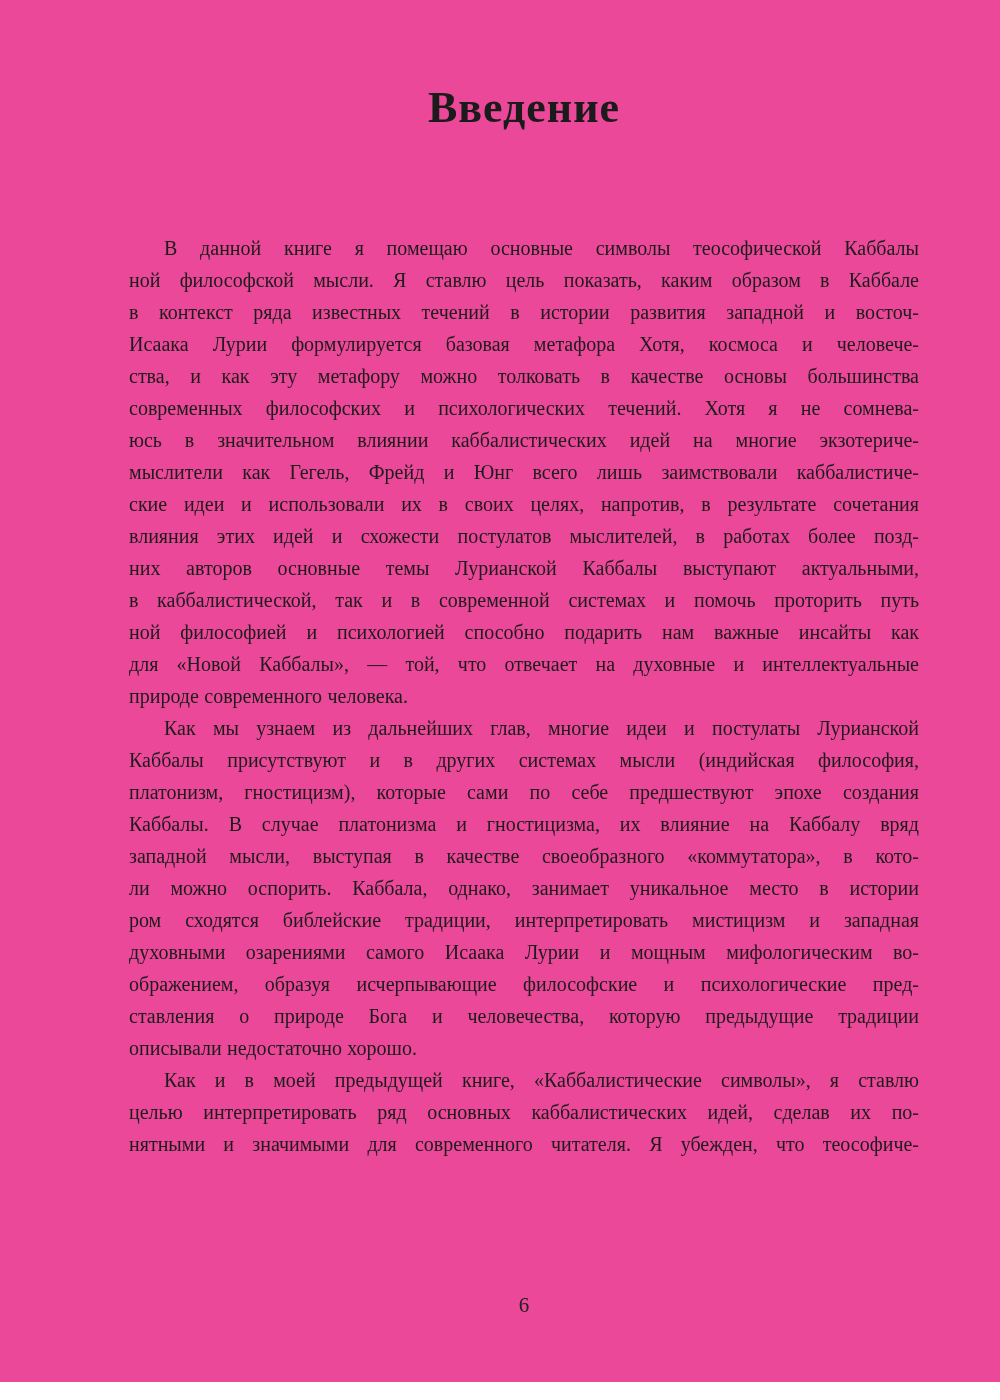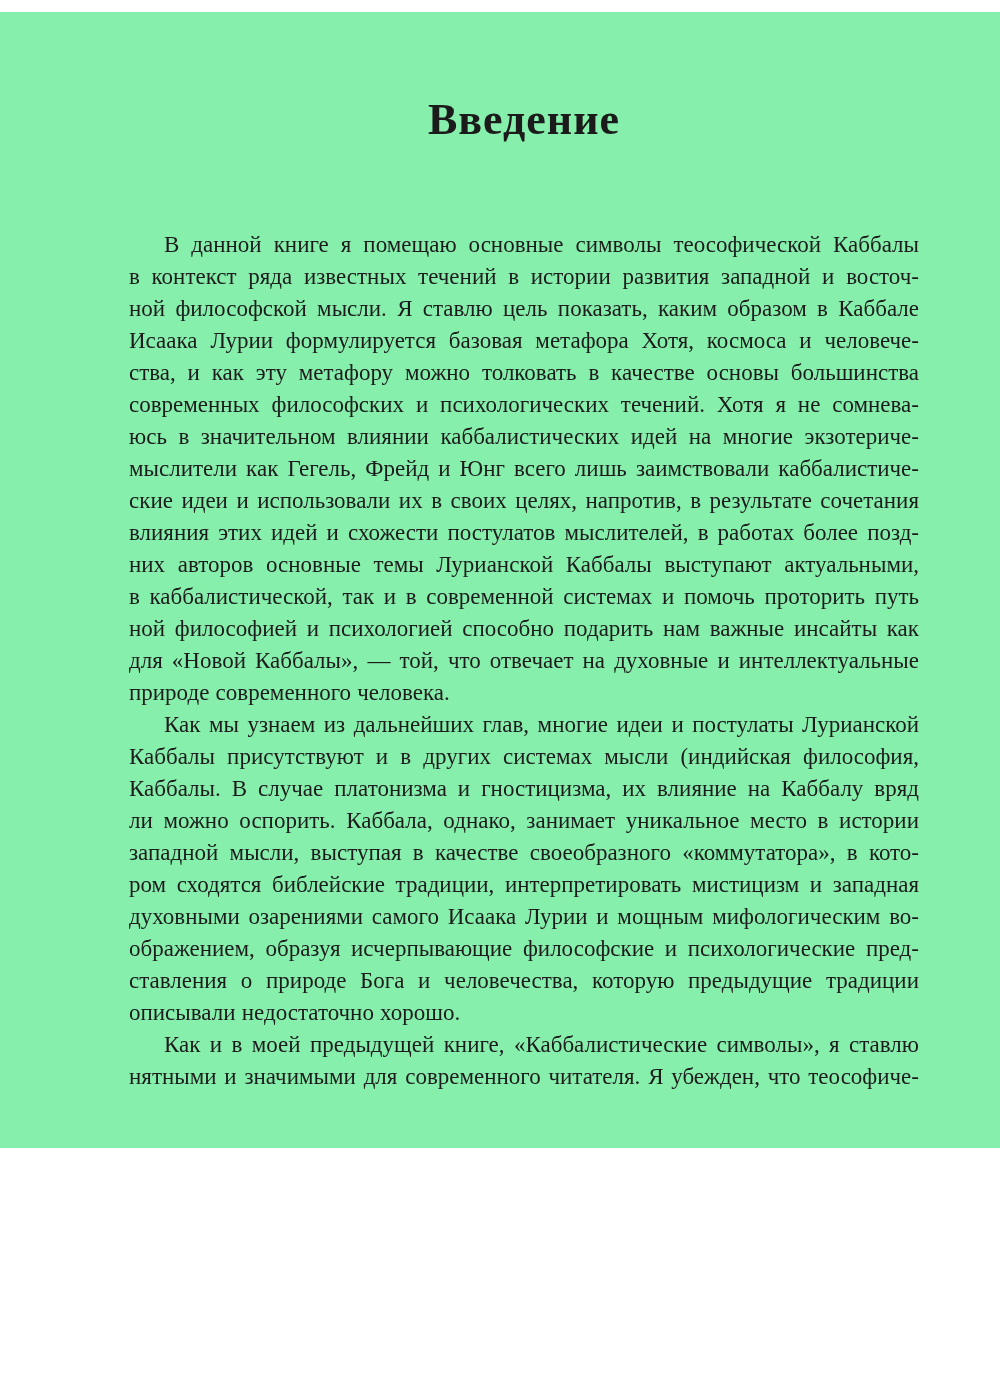--- a/index.html
+++ b/index.html
@@ -4,49 +4,48 @@
 <title>Введение — стр. 6</title>
 <style>
   html, body {
     margin: 0;
     padding: 0;
     background: #ffffff;
   }
   .page {
     position: relative;
     width: 1000px;
-    height: 1136px;
-    background: #86efac;
+    height: 1382px;
+    background: #ec4899;
     color: #1c1c1c;
     font-family: "Liberation Serif", "DejaVu Serif", serif;
     overflow: hidden;
-    margin-top: 12px;
   }
   .content {
     position: absolute;
     left: 129px;
     top: 0;
     width: 790px;
   }
   .title {
     margin: 0;
     padding-top: 82px;
     height: 60px;
     text-align: center;
     font-size: 44px;
     font-weight: bold;
     letter-spacing: 1px;
     color: #1b1b1b;
   }
   .body-text {
     position: absolute;
     left: 0;
-    top: 217px;
+    top: 232px;
     width: 790px;
-    font-size: 23px;
+    font-size: 20px;
   }
   .para {
     margin: 0;
   }
   .line {
     line-height: 32px;
     height: 32px;
     white-space: nowrap;
     text-align: justify;
     text-align-last: justify;
@@ -71,47 +70,49 @@
 </style>
 </head>
 <body>
 
 <div class="page">
   <div class="content">
     <h1 class="title">Введение</h1>
     <div class="body-text" id="paragraphs">
         <div class="para">
           <div class="line indent">В данной книге я помещаю основные символы теософической Каббалы</div>
+          <div class="line">ной философской мысли. Я ставлю цель показать, каким образом в Каббале</div>
           <div class="line">в контекст ряда известных течений в истории развития западной и восточ-</div>
-          <div class="line">ной философской мысли. Я ставлю цель показать, каким образом в Каббале</div>
           <div class="line">Исаака Лурии формулируется базовая метафора Хотя, космоса и человече-</div>
           <div class="line">ства, и как эту метафору можно толковать в качестве основы большинства</div>
           <div class="line">современных философских и психологических течений. Хотя я не сомнева-</div>
           <div class="line">юсь в значительном влиянии каббалистических идей на многие экзотериче-</div>
           <div class="line">мыслители как Гегель, Фрейд и Юнг всего лишь заимствовали каббалистиче-</div>
           <div class="line">ские идеи и использовали их в своих целях, напротив, в результате сочетания</div>
           <div class="line">влияния этих идей и схожести постулатов мыслителей, в работах более позд-</div>
           <div class="line">них авторов основные темы Лурианской Каббалы выступают актуальными,</div>
           <div class="line">в каббалистической, так и в современной системах и помочь проторить путь</div>
           <div class="line">ной философией и психологией способно подарить нам важные инсайты как</div>
           <div class="line">для «Новой Каббалы», — той, что отвечает на духовные и интеллектуальные</div>
           <div class="line line-end">природе современного человека.</div>
         </div>
         <div class="para">
           <div class="line indent">Как мы узнаем из дальнейших глав, многие идеи и постулаты Лурианской</div>
           <div class="line">Каббалы присутствуют и в других системах мысли (индийская философия,</div>
+          <div class="line">платонизм, гностицизм), которые сами по себе предшествуют эпохе создания</div>
           <div class="line">Каббалы. В случае платонизма и гностицизма, их влияние на Каббалу вряд</div>
+          <div class="line">западной мысли, выступая в качестве своеобразного «коммутатора», в кото-</div>
           <div class="line">ли можно оспорить. Каббала, однако, занимает уникальное место в истории</div>
-          <div class="line">западной мысли, выступая в качестве своеобразного «коммутатора», в кото-</div>
           <div class="line">ром сходятся библейские традиции, интерпретировать мистицизм и западная</div>
           <div class="line">духовными озарениями самого Исаака Лурии и мощным мифологическим во-</div>
           <div class="line">ображением, образуя исчерпывающие философские и психологические пред-</div>
           <div class="line">ставления о природе Бога и человечества, которую предыдущие традиции</div>
           <div class="line line-end">описывали недостаточно хорошо.</div>
         </div>
         <div class="para">
           <div class="line indent">Как и в моей предыдущей книге, «Каббалистические символы», я ставлю</div>
+          <div class="line">целью интерпретировать ряд основных каббалистических идей, сделав их по-</div>
           <div class="line">нятными и значимыми для современного читателя. Я убежден, что теософиче-</div>
         </div>
       </div>
   </div>
   <div class="page-number">6</div>
 </div>
 
 </body></html>

